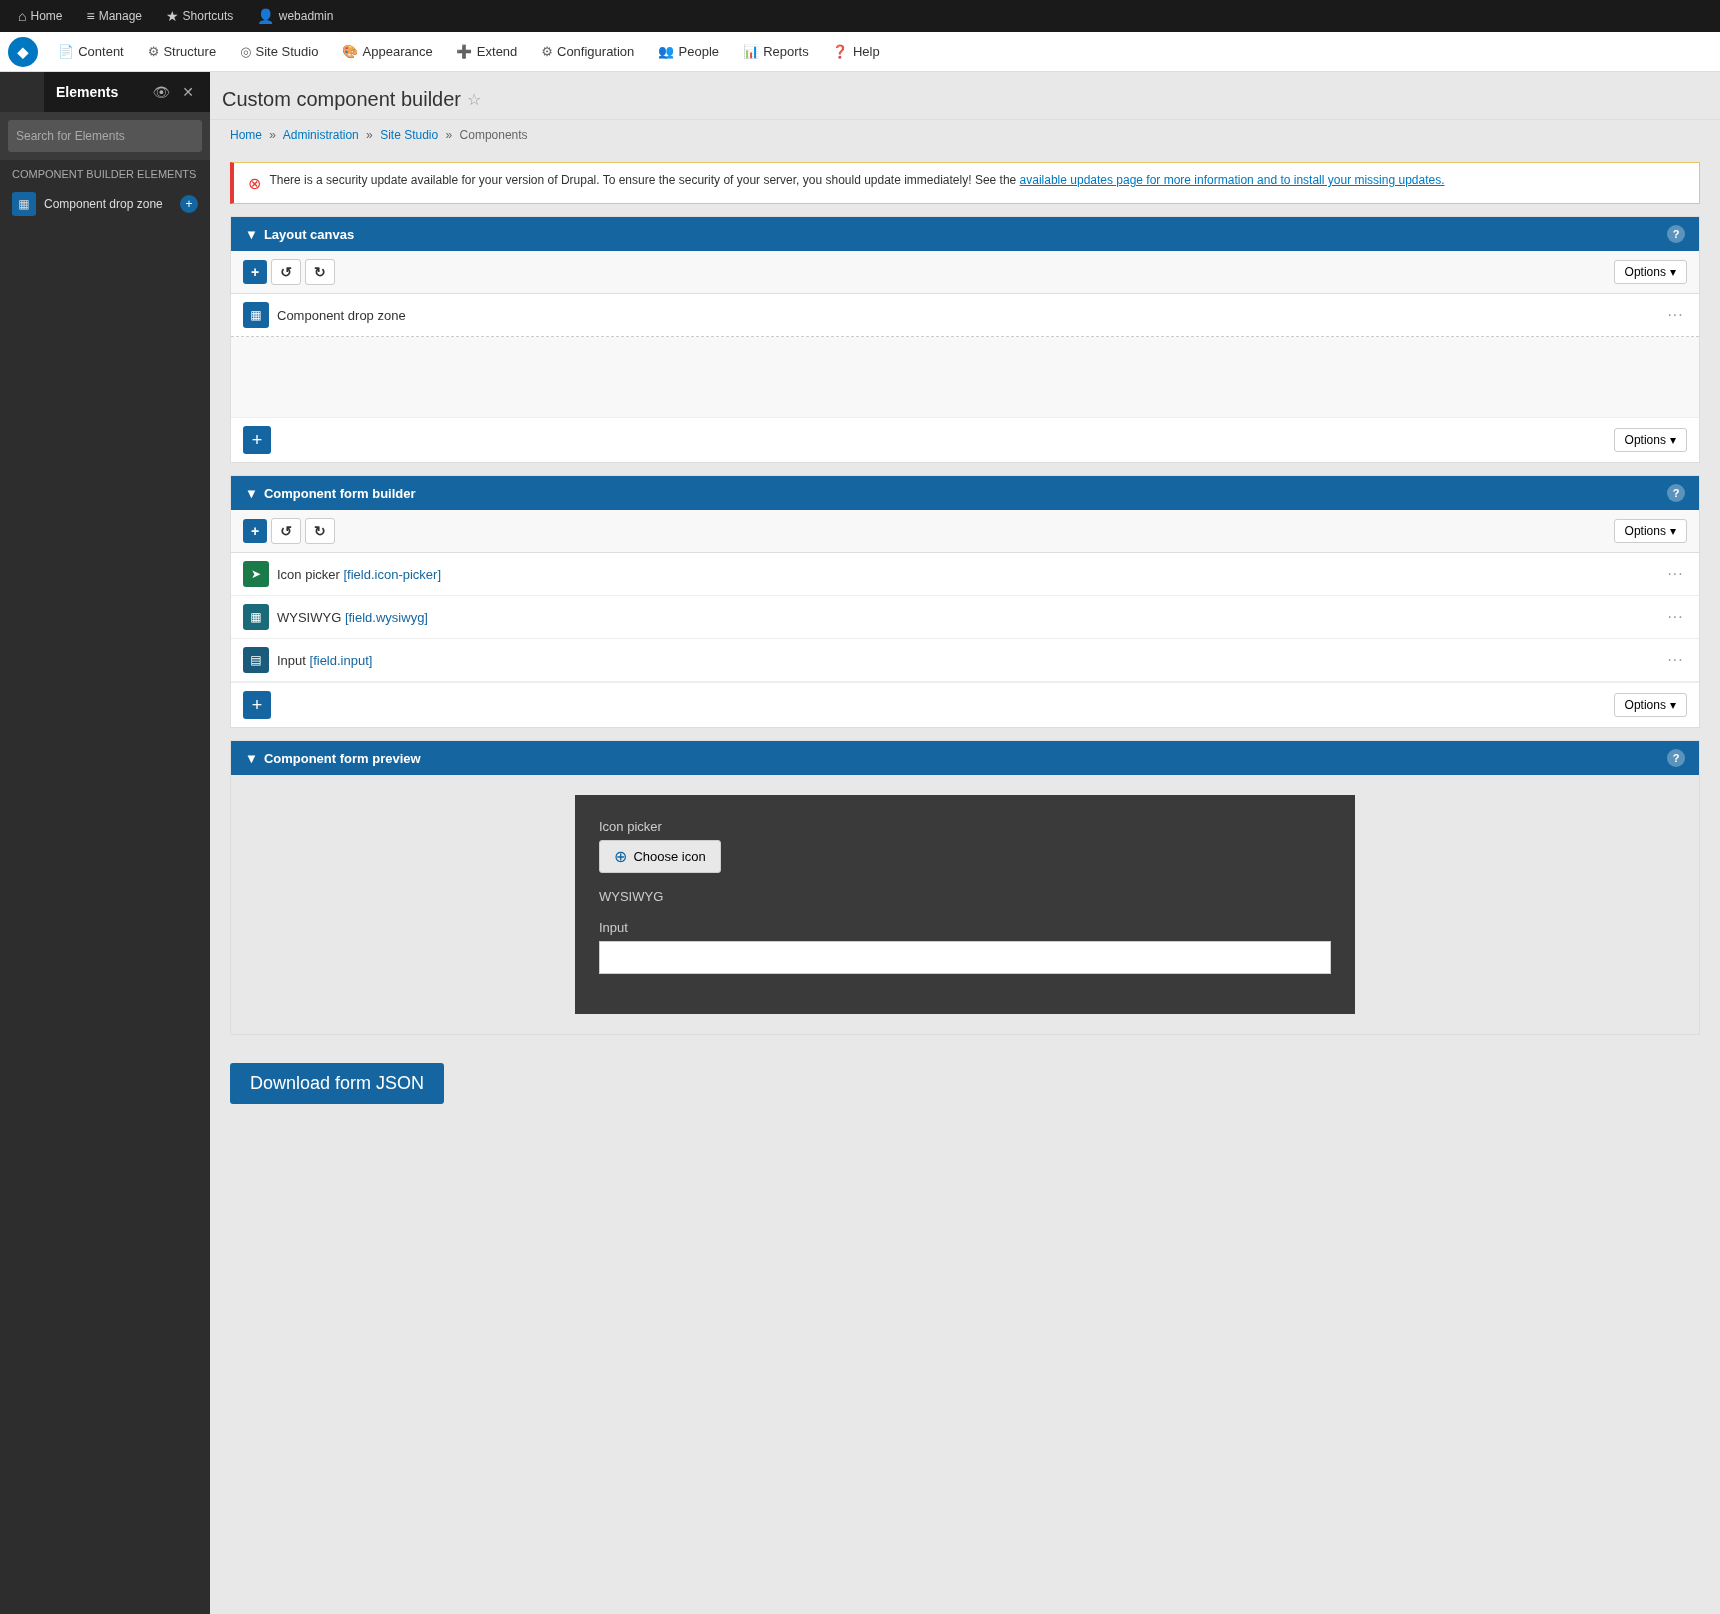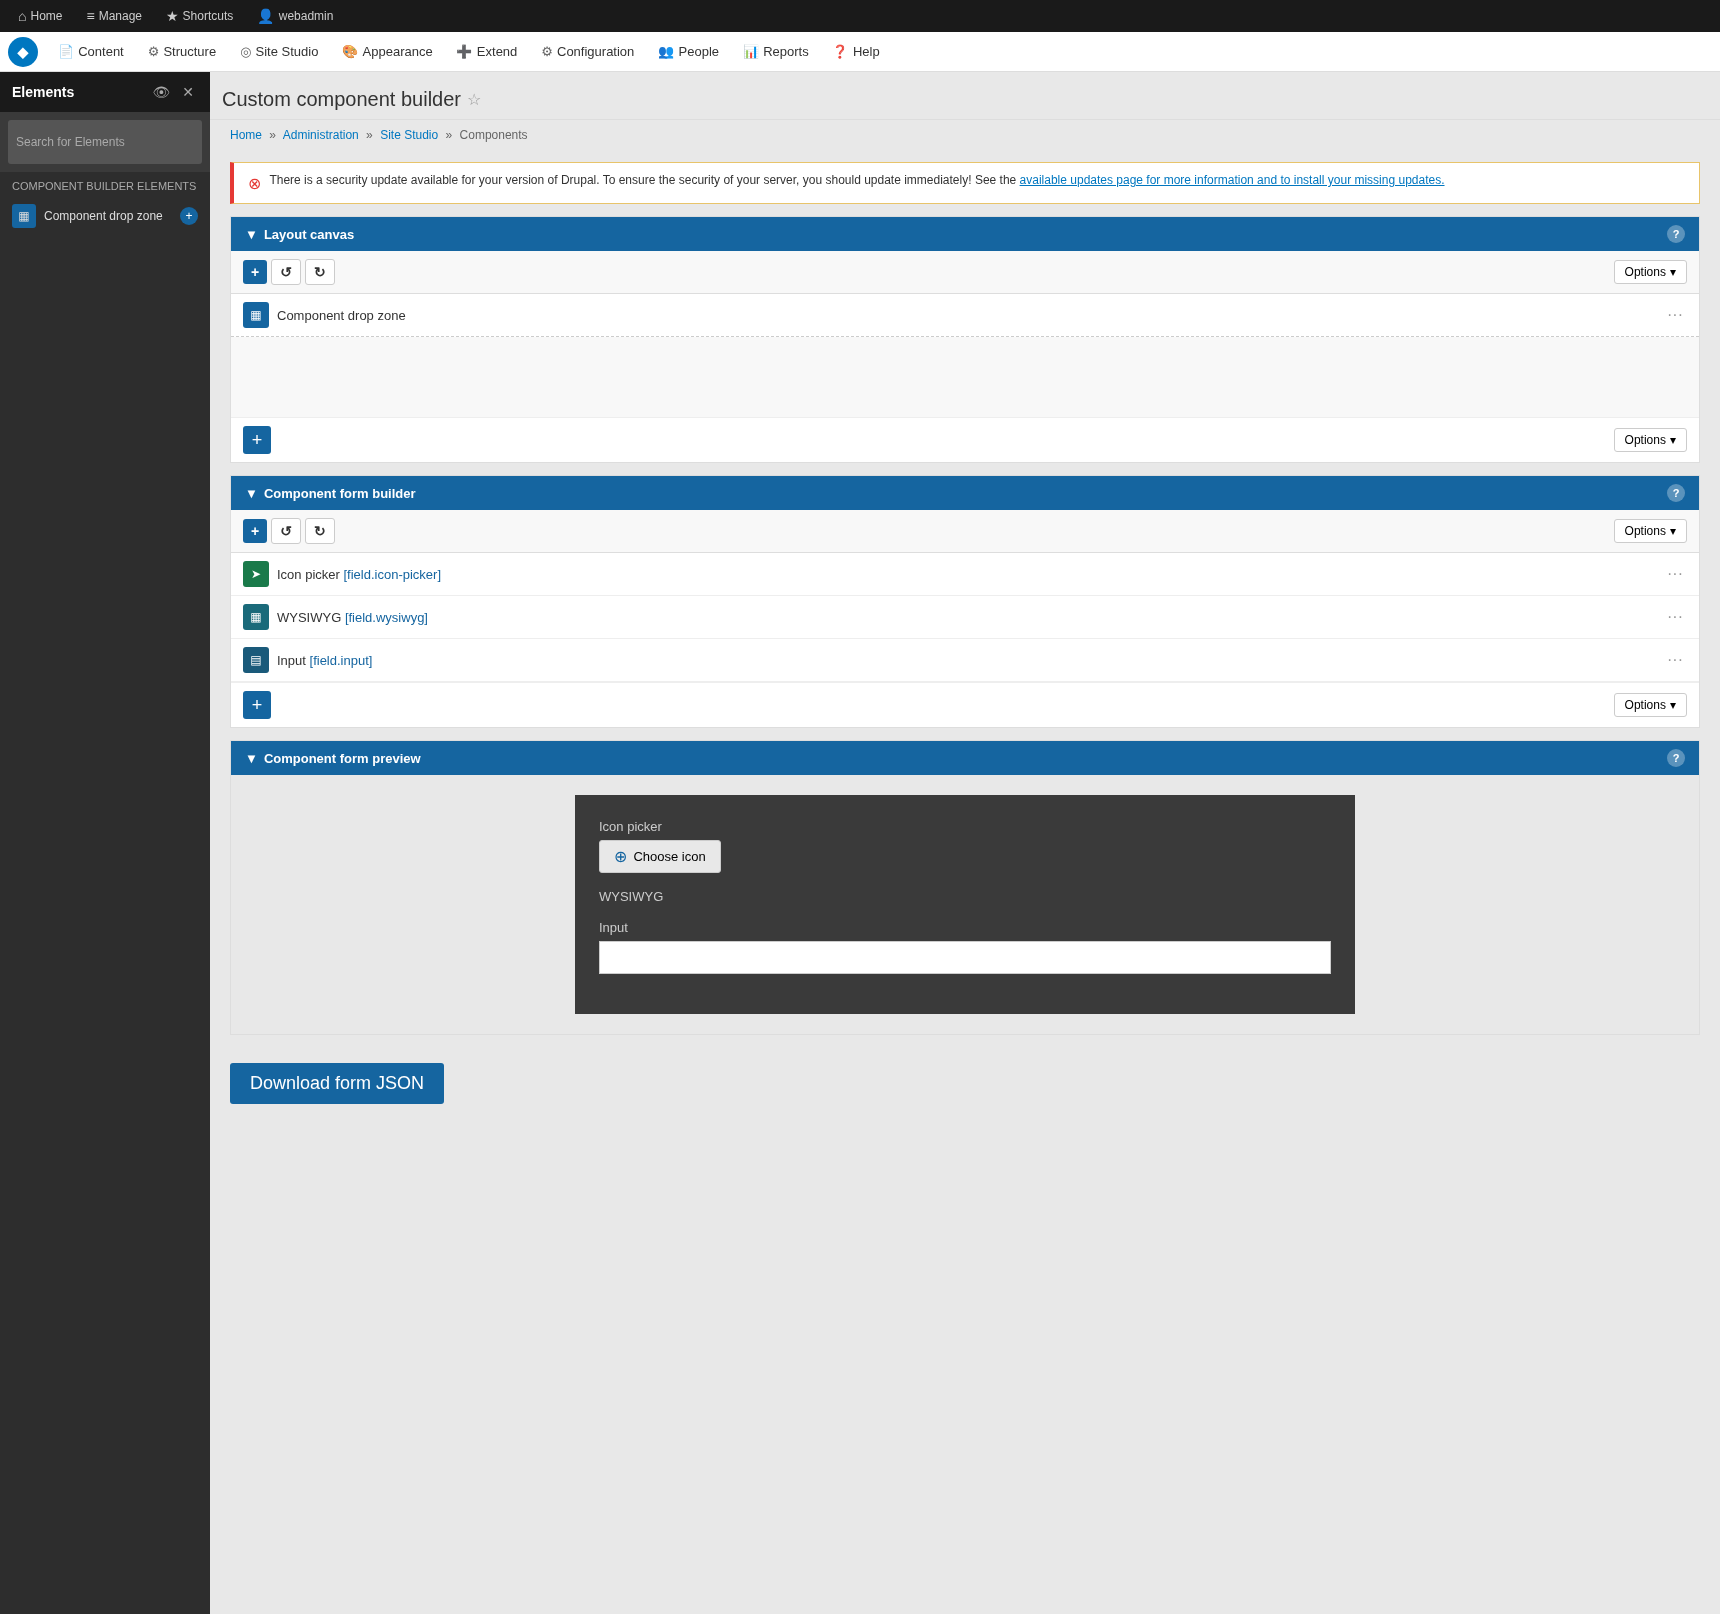--- a/index.html
+++ b/index.html
@@ -75,20 +75,21 @@
       flex-shrink: 0;
       display: flex;
       flex-direction: column;
     }
     .sidebar-header {
       background: #1a1a1a;
       padding: 10px 12px;
       display: flex;
       align-items: center;
       justify-content: space-between;
+      margin-left: 44px;
     }
     .sidebar-title {
       font-size: 14px;
       font-weight: bold;
       color: #fff;
     }
     .sidebar-header-actions {
       display: flex;
       gap: 4px;
     }
@@ -102,21 +103,21 @@
     }
     .sidebar-search {
       padding: 8px;
       background: #3a3a3a;
     }
     .sidebar-search input {
       width: 100%;
       background: #555;
       border: none;
       color: #fff;
-      padding: 15px 8px;
+      padding: 9px 8px;
       border-radius: 3px;
       font-size: 12px;
     }
     .sidebar-search input::placeholder { color: #aaa; }
     .sidebar-section-title {
       padding: 8px 12px 4px;
       font-size: 11px;
       color: #aaa;
       text-transform: uppercase;
     }

